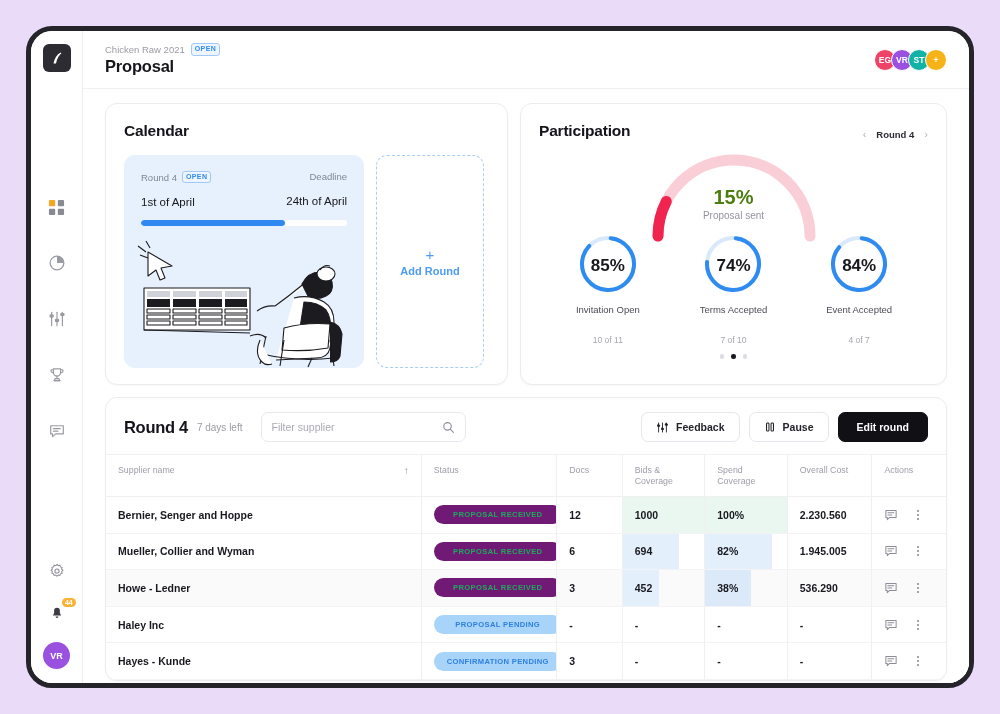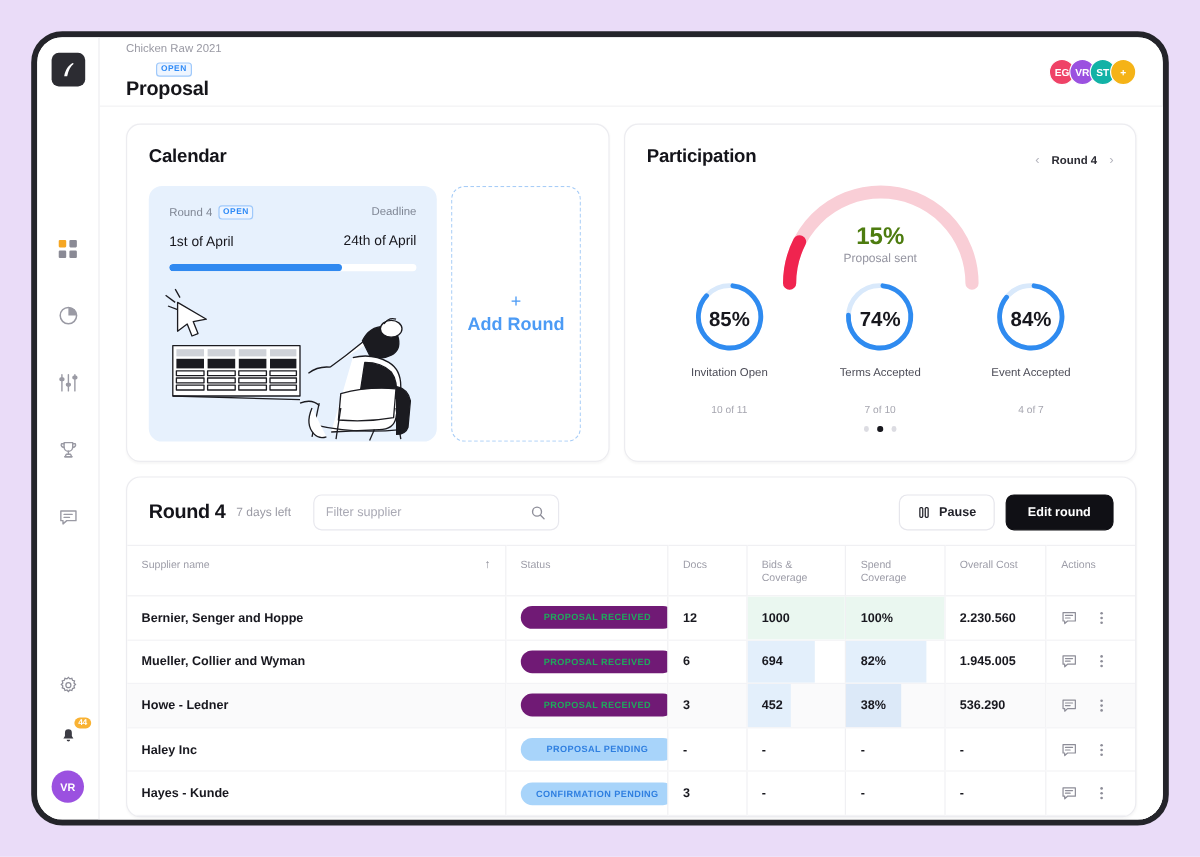--- a/index.html
+++ b/index.html
@@ -111,21 +111,21 @@
   
   .topbar {
     height: 58px;
     flex: 0 0 58px;
     border-bottom: 1px solid #f0f0f2;
     display: flex;
     align-items: center;
     padding: 0 22px 0 22px;
     justify-content: space-between;
   }
-  .crumbline { display: flex; align-items: center; gap: 6px; flex-direction: column; }
+  .crumbline { display: flex; align-items: center; gap: 6px; }
   .crumb-text { font-size: 9.5px; color: #9a9aa4; }
   .badge-open {
     font-size: 7px; font-weight: bold; letter-spacing: .4px;
     color: #2f8bf7; border: 1px solid #9fc9fb; background: #eef5ff;
     border-radius: 3px; padding: 1px 3px; line-height: 1.2;
   }
   .page-title { font-size: 16.5px; font-weight: bold; color: #15151a; letter-spacing: -0.2px; margin-top: 1px;}
   .avatars { display: flex; align-items: center; }
   .av {
     width: 22px; height: 22px; border-radius: 50%;
@@ -175,21 +175,21 @@
 
   .add-round {
     width: 108px; flex: 0 0 108px; height: 213px;
     border: 1.6px dashed #a8cdf7;
     border-radius: 11px;
     display: flex; flex-direction: column;
     align-items: center; justify-content: center;
     gap: 3px; cursor: pointer;
   }
   .add-plus { font-size: 15px; color: #4c9bf5; line-height: 1; }
-  .add-label { font-size: 15px; color: #4c9bf5; font-weight: bold; }
+  .add-label { font-size: 11px; color: #4c9bf5; font-weight: bold; }
 
   
   .part-head { display: flex; justify-content: space-between; align-items: flex-end; }
   .round-nav { display: flex; align-items: center; gap: 10px; }
   .round-nav .arrow { font-size: 11px; color: #b3b3bc; cursor: pointer; line-height: 1; }
   .round-nav .rn-label { font-size: 9.5px; font-weight: bold; color: #2b2b33; }
 
   .gauge-wrap { display: flex; justify-content: center; margin-top: 8px; position: relative; }
   .gauge-text { position: absolute; top: 38px; width: 100%; text-align: center; }
   .gauge-pct { font-size: 20px; font-weight: bold; color: #4d7c0f; }
@@ -515,20 +515,31 @@
 
           <div class="search-box">
             <input class="search-input" type="text" placeholder="Filter supplier" style="">
             <svg width="13" height="13" viewBox="0 0 16 16" fill="none" stroke="#8f8f9a" stroke-width="1.4" stroke-linecap="round">
               <circle cx="6.8" cy="6.6" r="4.6"></circle>
               <line x1="10.4" y1="10.4" x2="14" y2="14"></line>
             </svg>
           </div>
 
           <div class="head-actions">
+            <button class="btn">
+              <svg width="13" height="13" viewBox="0 0 20 20" stroke="#22222a" stroke-width="1.4" fill="none" stroke-linecap="round">
+                <line x1="4" y1="3" x2="4" y2="17"></line>
+                  <line x1="10" y1="3" x2="10" y2="17"></line>
+                  <line x1="16" y1="3" x2="16" y2="17"></line>
+                <rect x="2.3" y="6" width="3.4" height="2.4" rx=".9" fill="#22222a"></rect>
+                <rect x="8.3" y="11" width="3.4" height="2.4" rx=".9" fill="#22222a"></rect>
+                <rect x="14.3" y="4.4" width="3.4" height="2.4" rx=".9" fill="#22222a"></rect>
+              </svg>
+              <span>Feedback</span>
+            </button>
             <button class="btn">
               <svg width="12" height="12" viewBox="0 0 16 16" fill="none" stroke="#22222a" stroke-width="1.4">
                 <rect x="3.4" y="2.6" width="3.2" height="10.8" rx="1.2"></rect>
                 <rect x="9.4" y="2.6" width="3.2" height="10.8" rx="1.2"></rect>
               </svg>
               <span>Pause</span>
             </button>
             <button class="btn btn-dark">
               <span>Edit round</span>
             </button>

